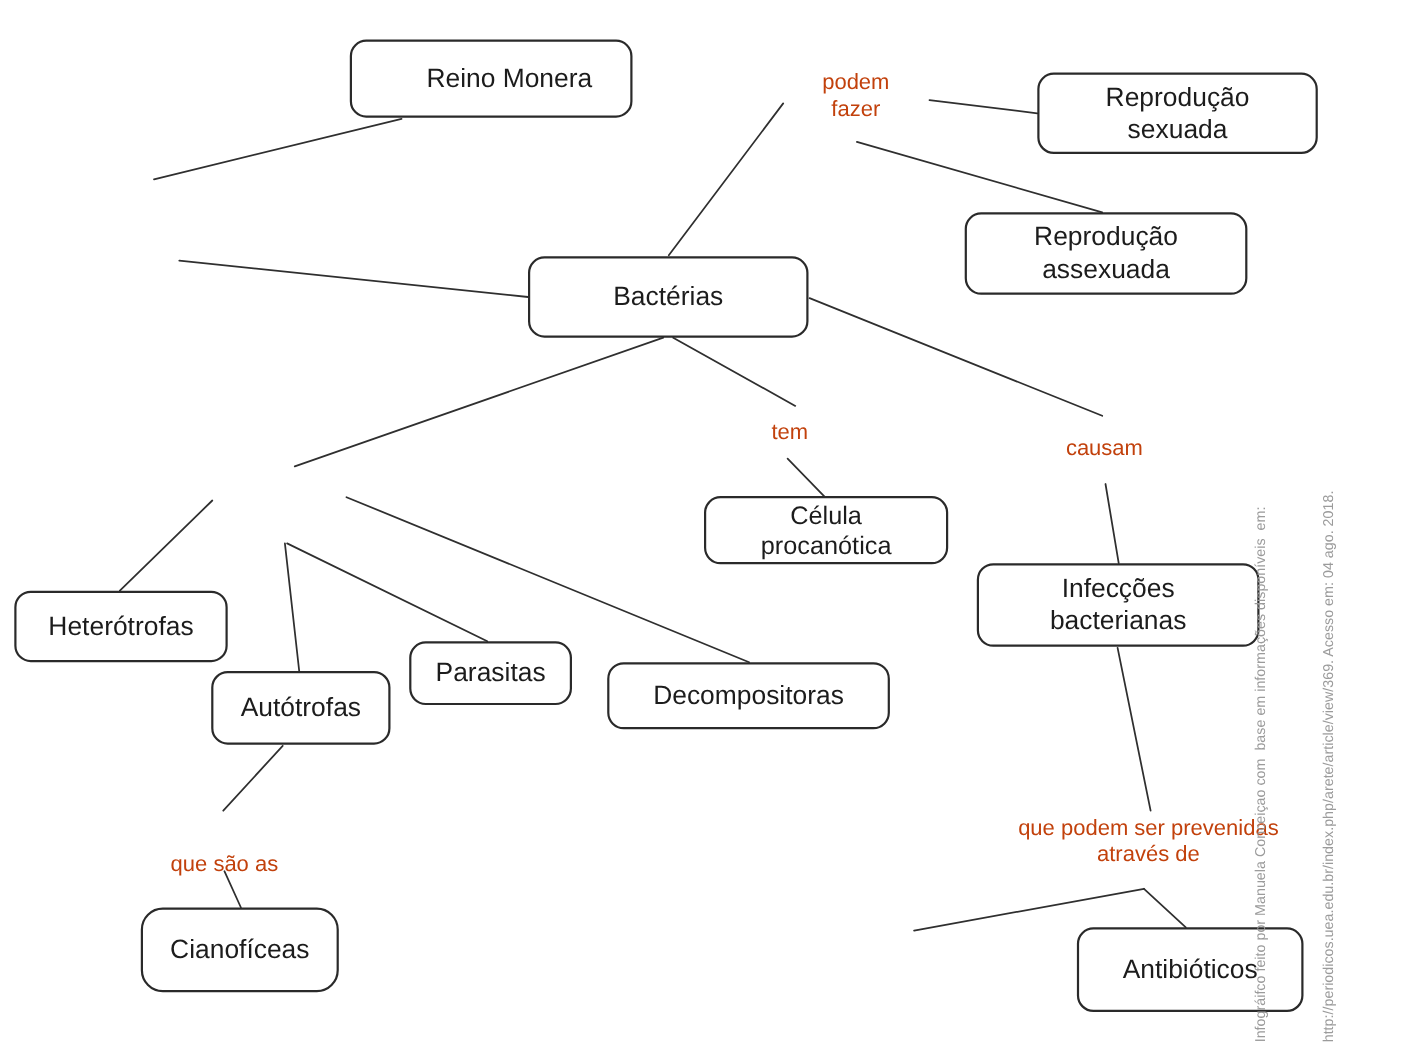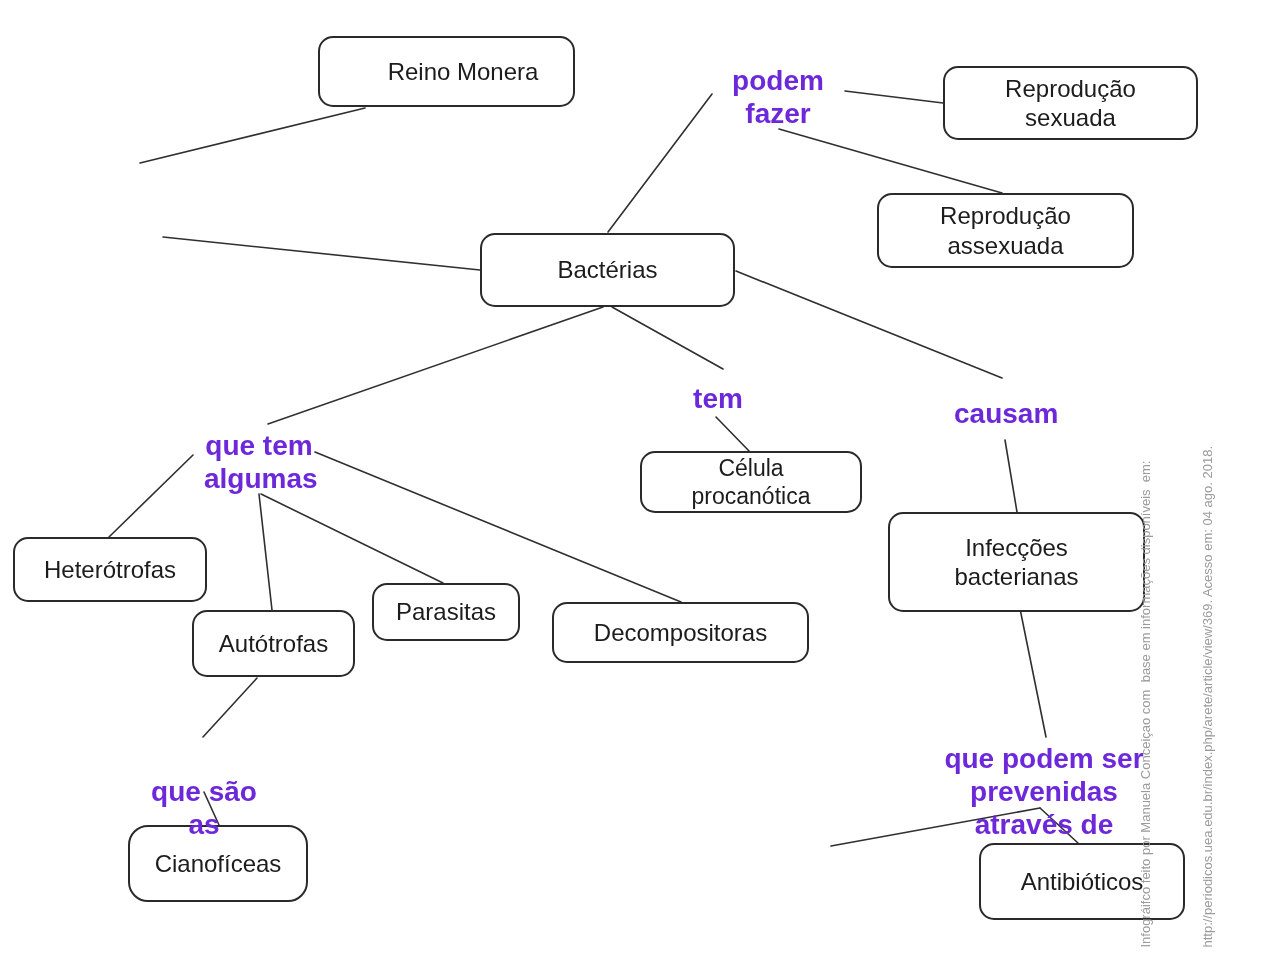--- a/index.html
+++ b/index.html
@@ -33,25 +33,24 @@
     text-align: center;
     font-size: 24px;
     line-height: 1.22;
     color: #1c1c1c;
     white-space: pre-line;
     padding: 2px 8px;
   }
   .edge-label {
     position: absolute;
     text-align: center;
-    font-size: 28px;
+    font-size: 20px;
     line-height: 1.18;
-    color: #6d28d9;
+    color: #c2410c;
     white-space: pre-line;
-    font-weight: bold;
   }
   .credit {
     position: absolute;
     right: 20px;
     bottom: 12px;
     writing-mode: vertical-rl;
     transform: rotate(180deg);
     font-size: 13px;
     line-height: 1.6;
     color: #9b9b9b;
@@ -99,38 +98,36 @@
 procanótica</div>
 
   <div class="node" style="left:13px; top:537px; width:194px; height:65px;">Heterótrofas</div>
 
   <div class="node" style="left:192px; top:610px; width:163px; height:67px;">Autótrofas</div>
 
   <div class="node" style="left:372px; top:583px; width:148px; height:58px;">Parasitas</div>
 
   <div class="node" style="left:552px; top:602px; width:257px; height:61px;">Decompositoras</div>
 
-  <div class="node" style="left:888px; top:512px; width:257px; height:100px;">Infecções
+  <div class="node" style="left:888px; top:512px; width:257px; height:76px;">Infecções
 bacterianas</div>
 
   <div class="node" style="left:128px; top:825px; width:180px; height:77px; border-radius:20px;">Cianofíceas</div>
 
 
   <div class="node" style="left:979px; top:843px; width:206px; height:77px;">Antibióticos</div>
 
 
   <div class="edge-label" style="left:728px; top:64px; width:100px;">podem
 fazer</div>
 
   <div class="edge-label" style="left:688px; top:382px; width:60px;">tem</div>
 
   <div class="edge-label" style="left:954px; top:397px; width:100px;">causam</div>
 
-  <div class="edge-label" style="left:204px; top:429px; width:110px;">que tem
-algumas</div>
 
   <div class="edge-label" style="left:144px; top:751px; width:120px;margin-top:24px;">que são as</div>
 
   <div class="edge-label" style="left:889px; top:742px; width:310px;">que podem ser prevenidas
 através de</div>
 
   <div class="credit">
     <div>Infográifco feito por Manuela Conceiçao com  base em informações disponíveis  em:</div>
     <div>http://periodicos.uea.edu.br/index.php/arete/article/view/369. Acesso em: 04 ago. 2018.</div>
   </div>

